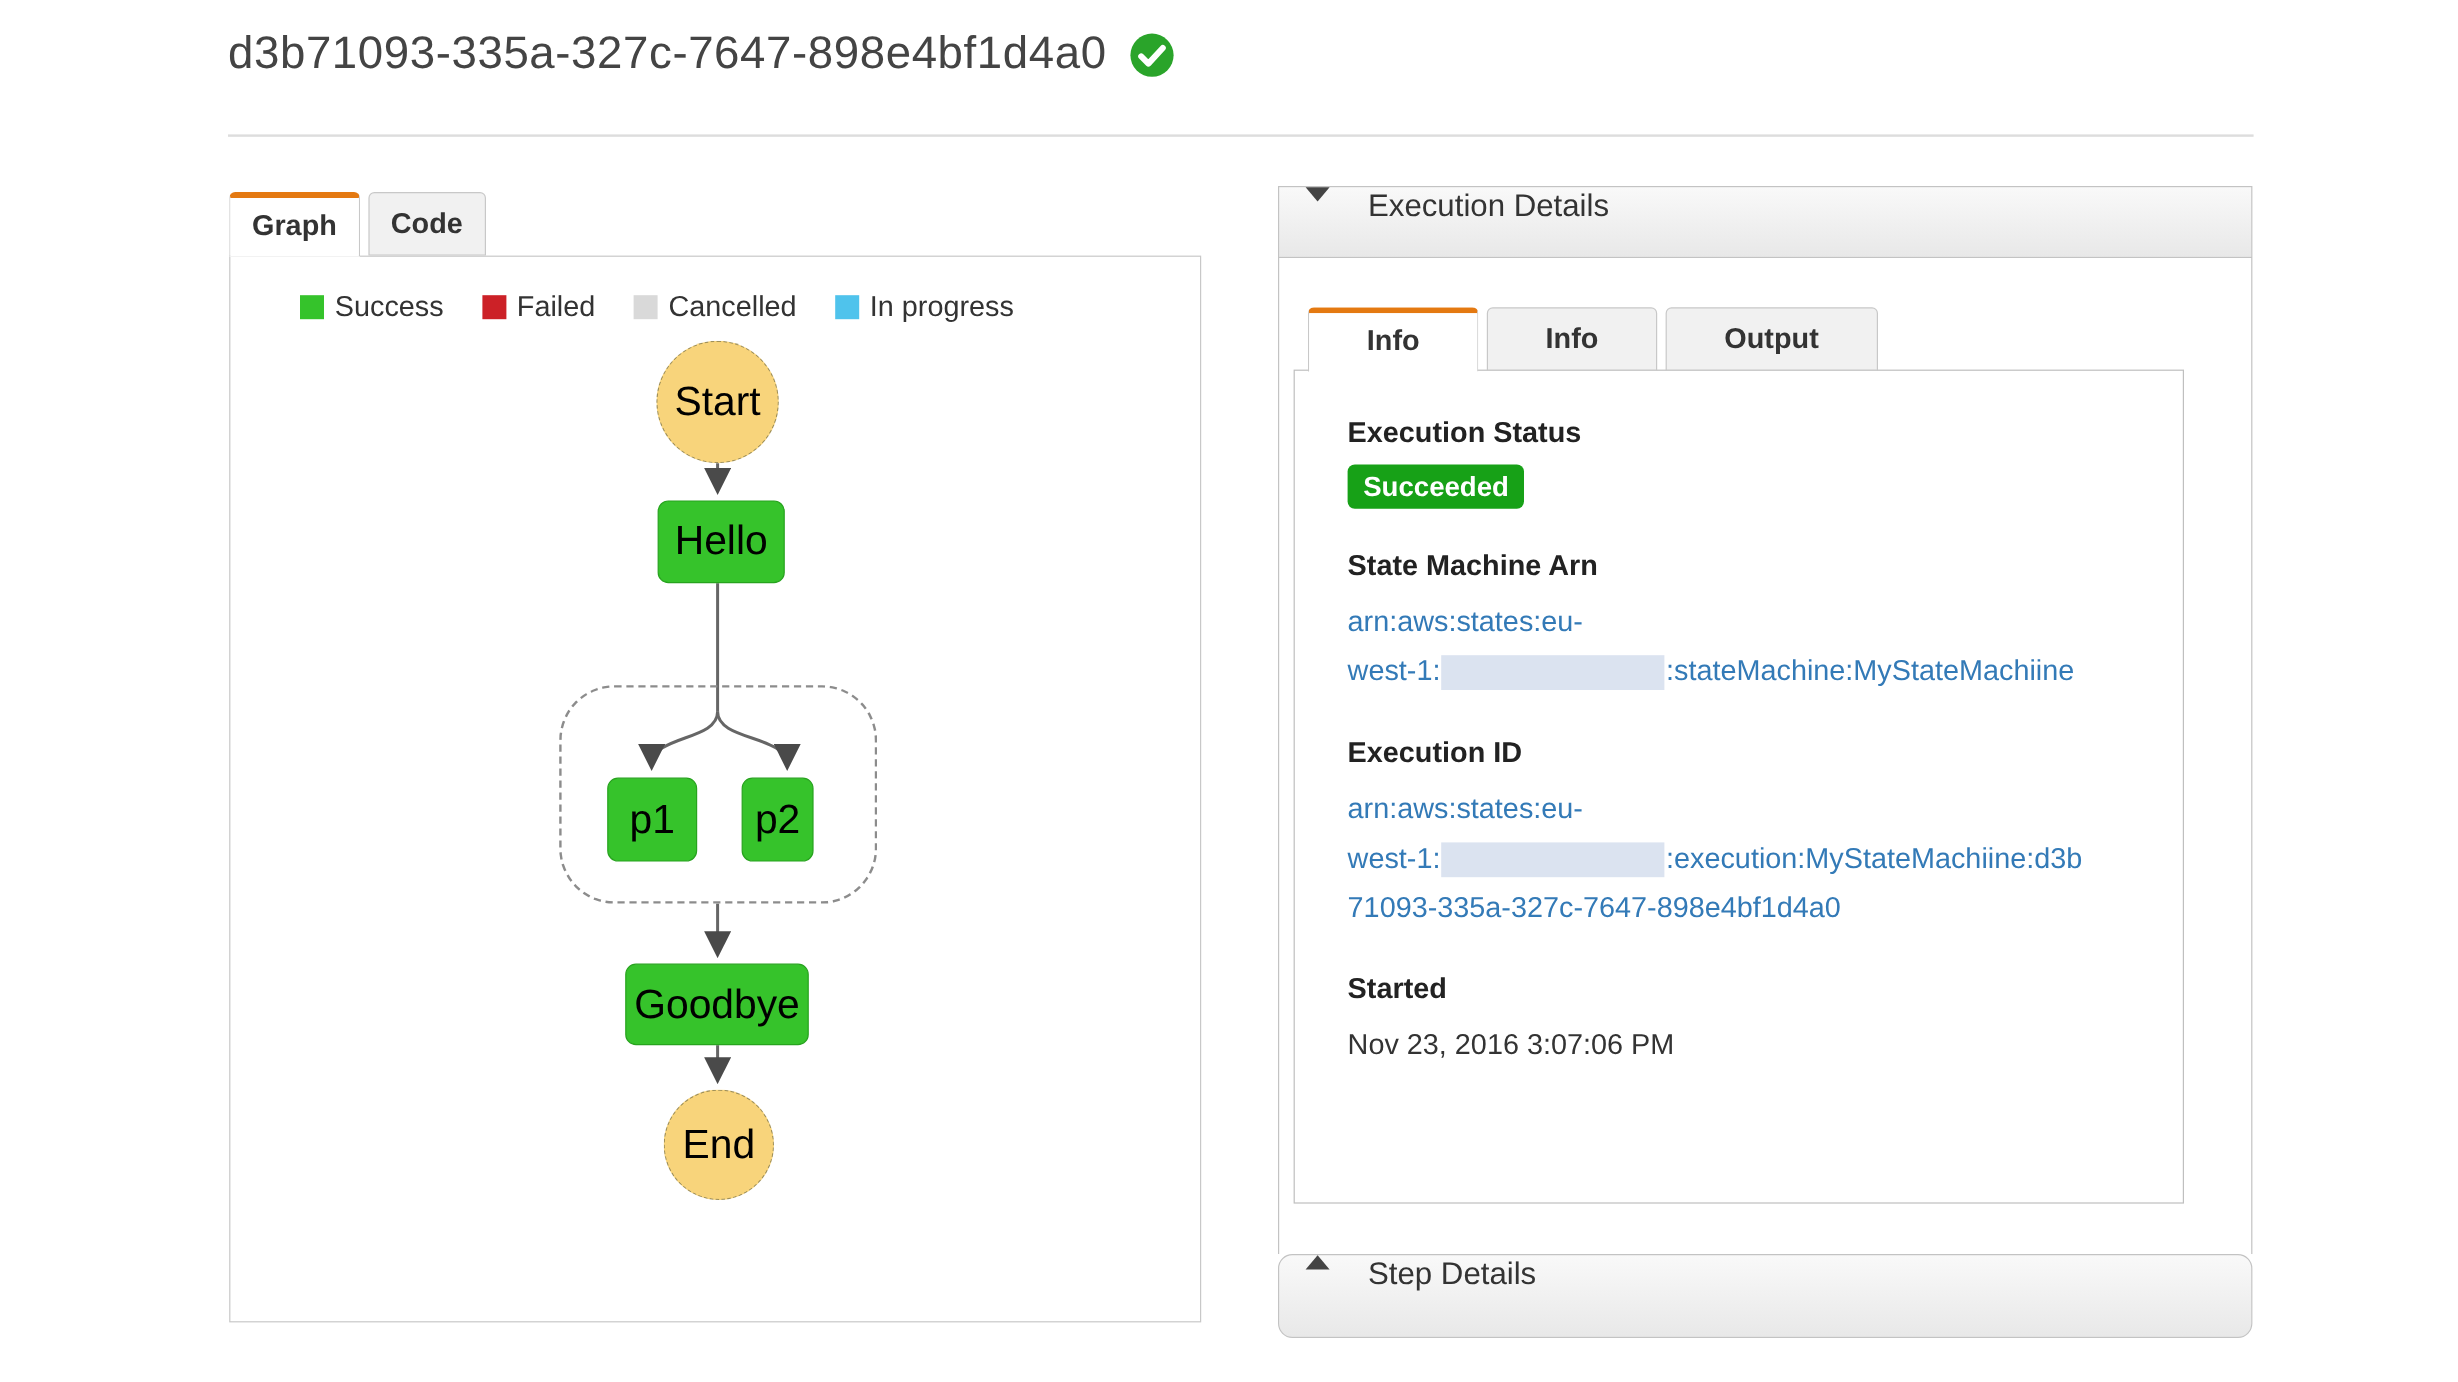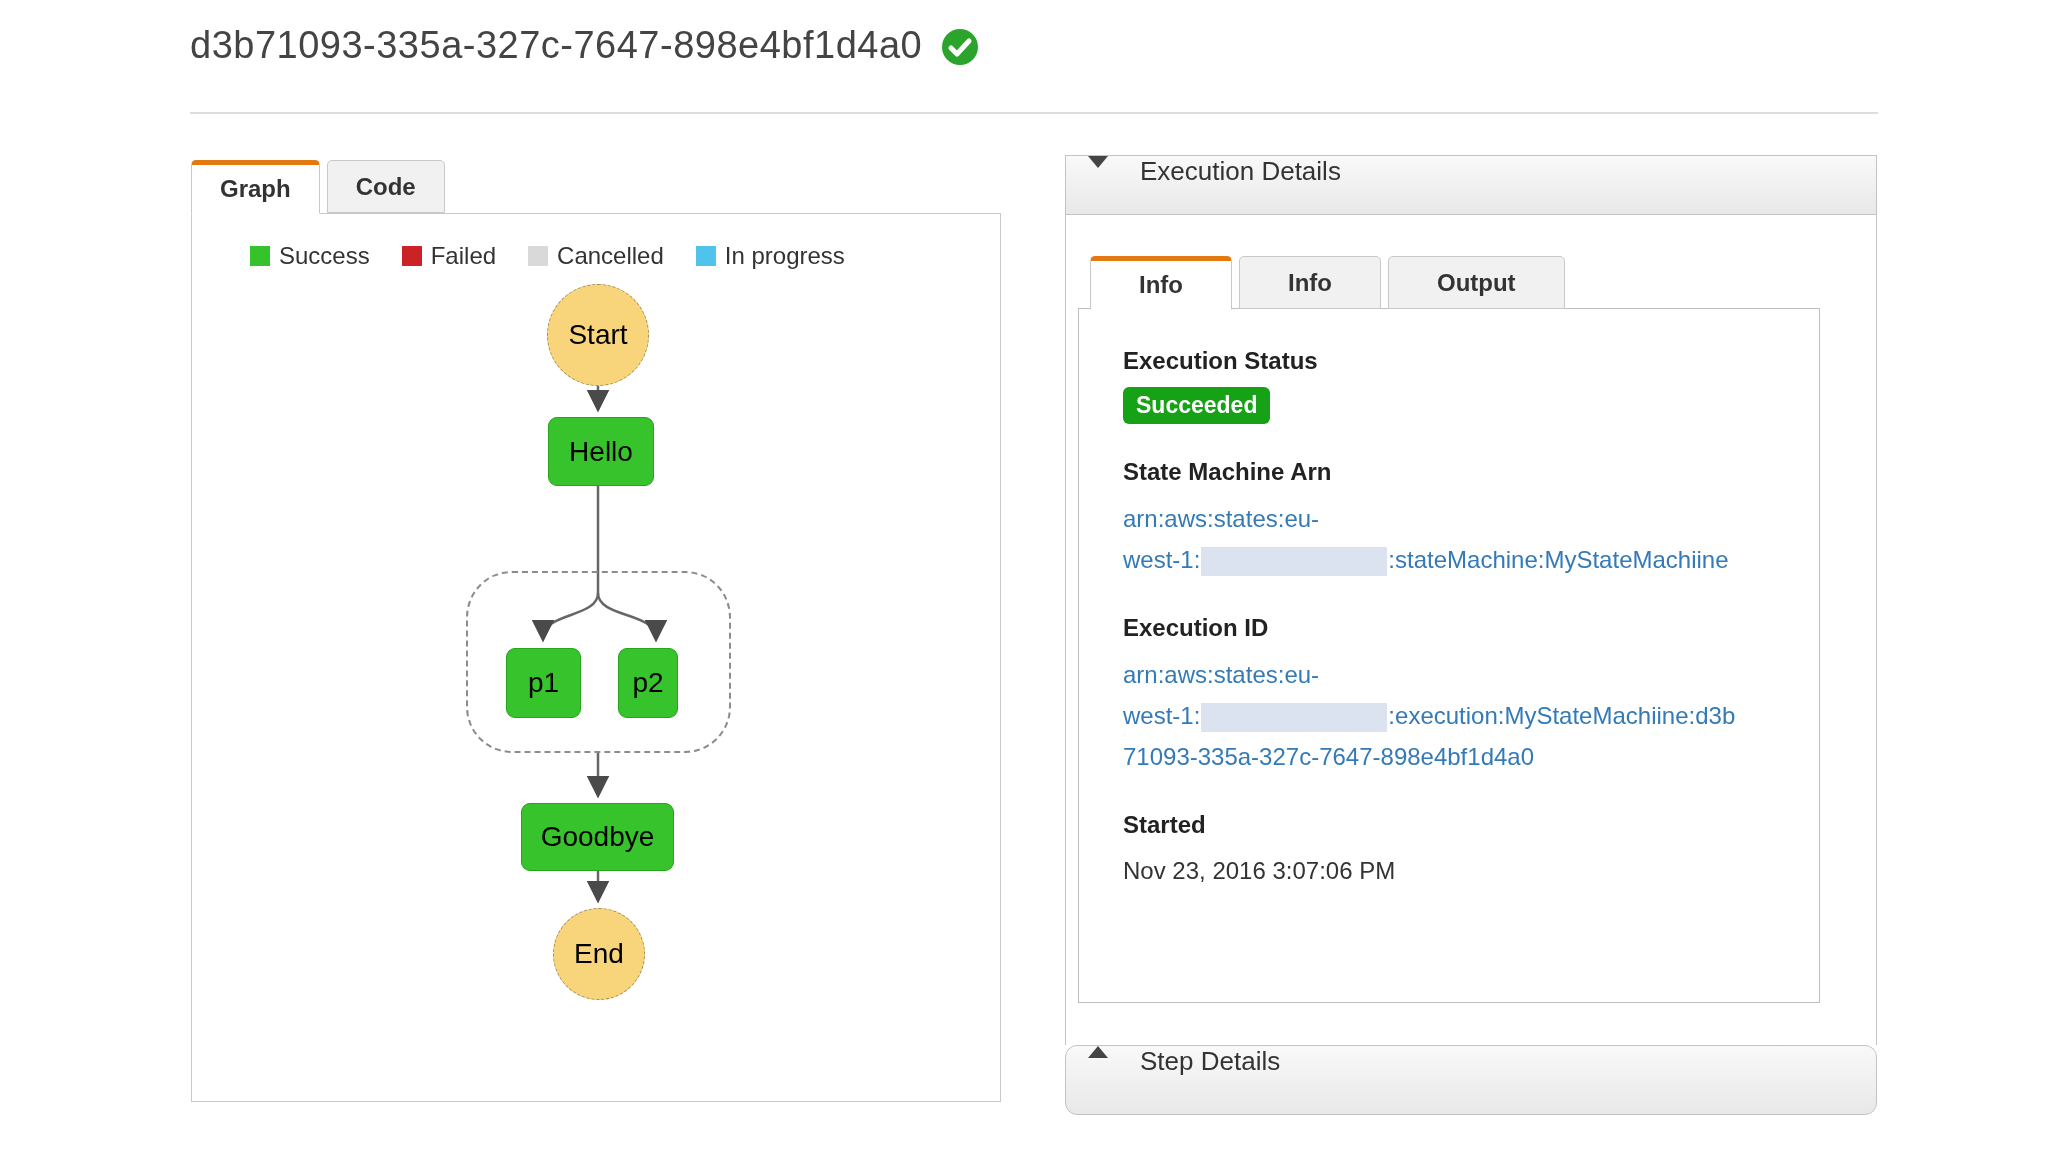--- a/index.html
+++ b/index.html
@@ -1,45 +1,45 @@
 <!DOCTYPE html>
 <html><head>
 <meta charset="utf-8">
 <style>
   * { box-sizing: border-box; margin: 0; padding: 0; }
   html,body { width: 2048px; height: 1152px; background: #fff;
     font-family: "Liberation Sans", sans-serif; overflow: hidden; position: relative; }
 
   
-  .title-row { position: absolute; left: 190px; top: 24px; display: flex; align-items: flex-end; gap: 18px; }
+  .title-row { position: absolute; left: 190px; top: 24px; display: flex; align-items: center; gap: 18px; }
   .page-title { font-size: 38px; color: #444; font-weight: normal; letter-spacing: 0.5px; }
   .check-icon svg { display: block; }
   .divider { position: absolute; left: 190px; top: 112px; width: 1688px; height: 2px; background: #ddd; }
 
   
   .tabs { display: flex; align-items: flex-end; }
-  .tab { height: 53px; padding: 0 28px; display: flex; align-items: center;
+  .tab { height: 53px; padding: 0 18px; display: flex; align-items: center;
     font-size: 24px; font-weight: bold; color: #333; background: #f1f1f1;
     border: 1px solid #c8c8c8; border-radius: 5px 5px 0 0; margin-right: 7px; cursor: pointer; }
   .tab.active { background: #fff; border-top: 5px solid #e47911; border-bottom: 1px solid #fff;
     height: 54px; margin-bottom: -1px; z-index: 3; position: relative; }
 
   
   .graph-tabs { position: absolute; left: 191px; top: 160px; z-index: 3; }
   .graph-body { position: absolute; left: 191px; top: 213px; width: 810px; height: 889px;
     background: #fff; border: 1px solid #c8c8c8; }
   .legend { position: absolute; left: 58px; top: 28px; display: flex; gap: 32px;
     font-size: 24px; color: #333; align-items: center; }
   .legend-item { display: flex; align-items: center; gap: 9px; }
   .legend-swatch { width: 20px; height: 20px; display: inline-block; }
 
   .edges { position: absolute; left: 0; top: 0; pointer-events: none; }
 
   .node { position: absolute; display: flex; align-items: center; justify-content: center;
-    font-size: 28px; color: #000; }
+    font-size: 34px; color: #000; }
   .node-circle { background: #f8d47b; border: 1px dashed #a09058; border-radius: 50%; }
   .node-task { background: #36c32b; border: 1px solid #27a31e; border-radius: 9px; cursor: pointer; }
   .node-start { left: 355px; top: 70px;  width: 102px; height: 102px; }
   .node-hello { left: 356px; top: 203px; width: 106px; height: 69px; }
   .node-p1    { left: 314px; top: 434px; width: 75px;  height: 70px; }
   .node-p2    { left: 426px; top: 434px; width: 60px;  height: 70px; }
   .node-goodbye { left: 329px; top: 589px; width: 153px; height: 68px; }
   .node-end   { left: 361px; top: 694px; width: 92px;  height: 92px; }
   .parallel-box { position: absolute; left: 274px; top: 357px; width: 265px; height: 182px;
     border: 2px dashed #8c8c8c; border-radius: 46px; }

